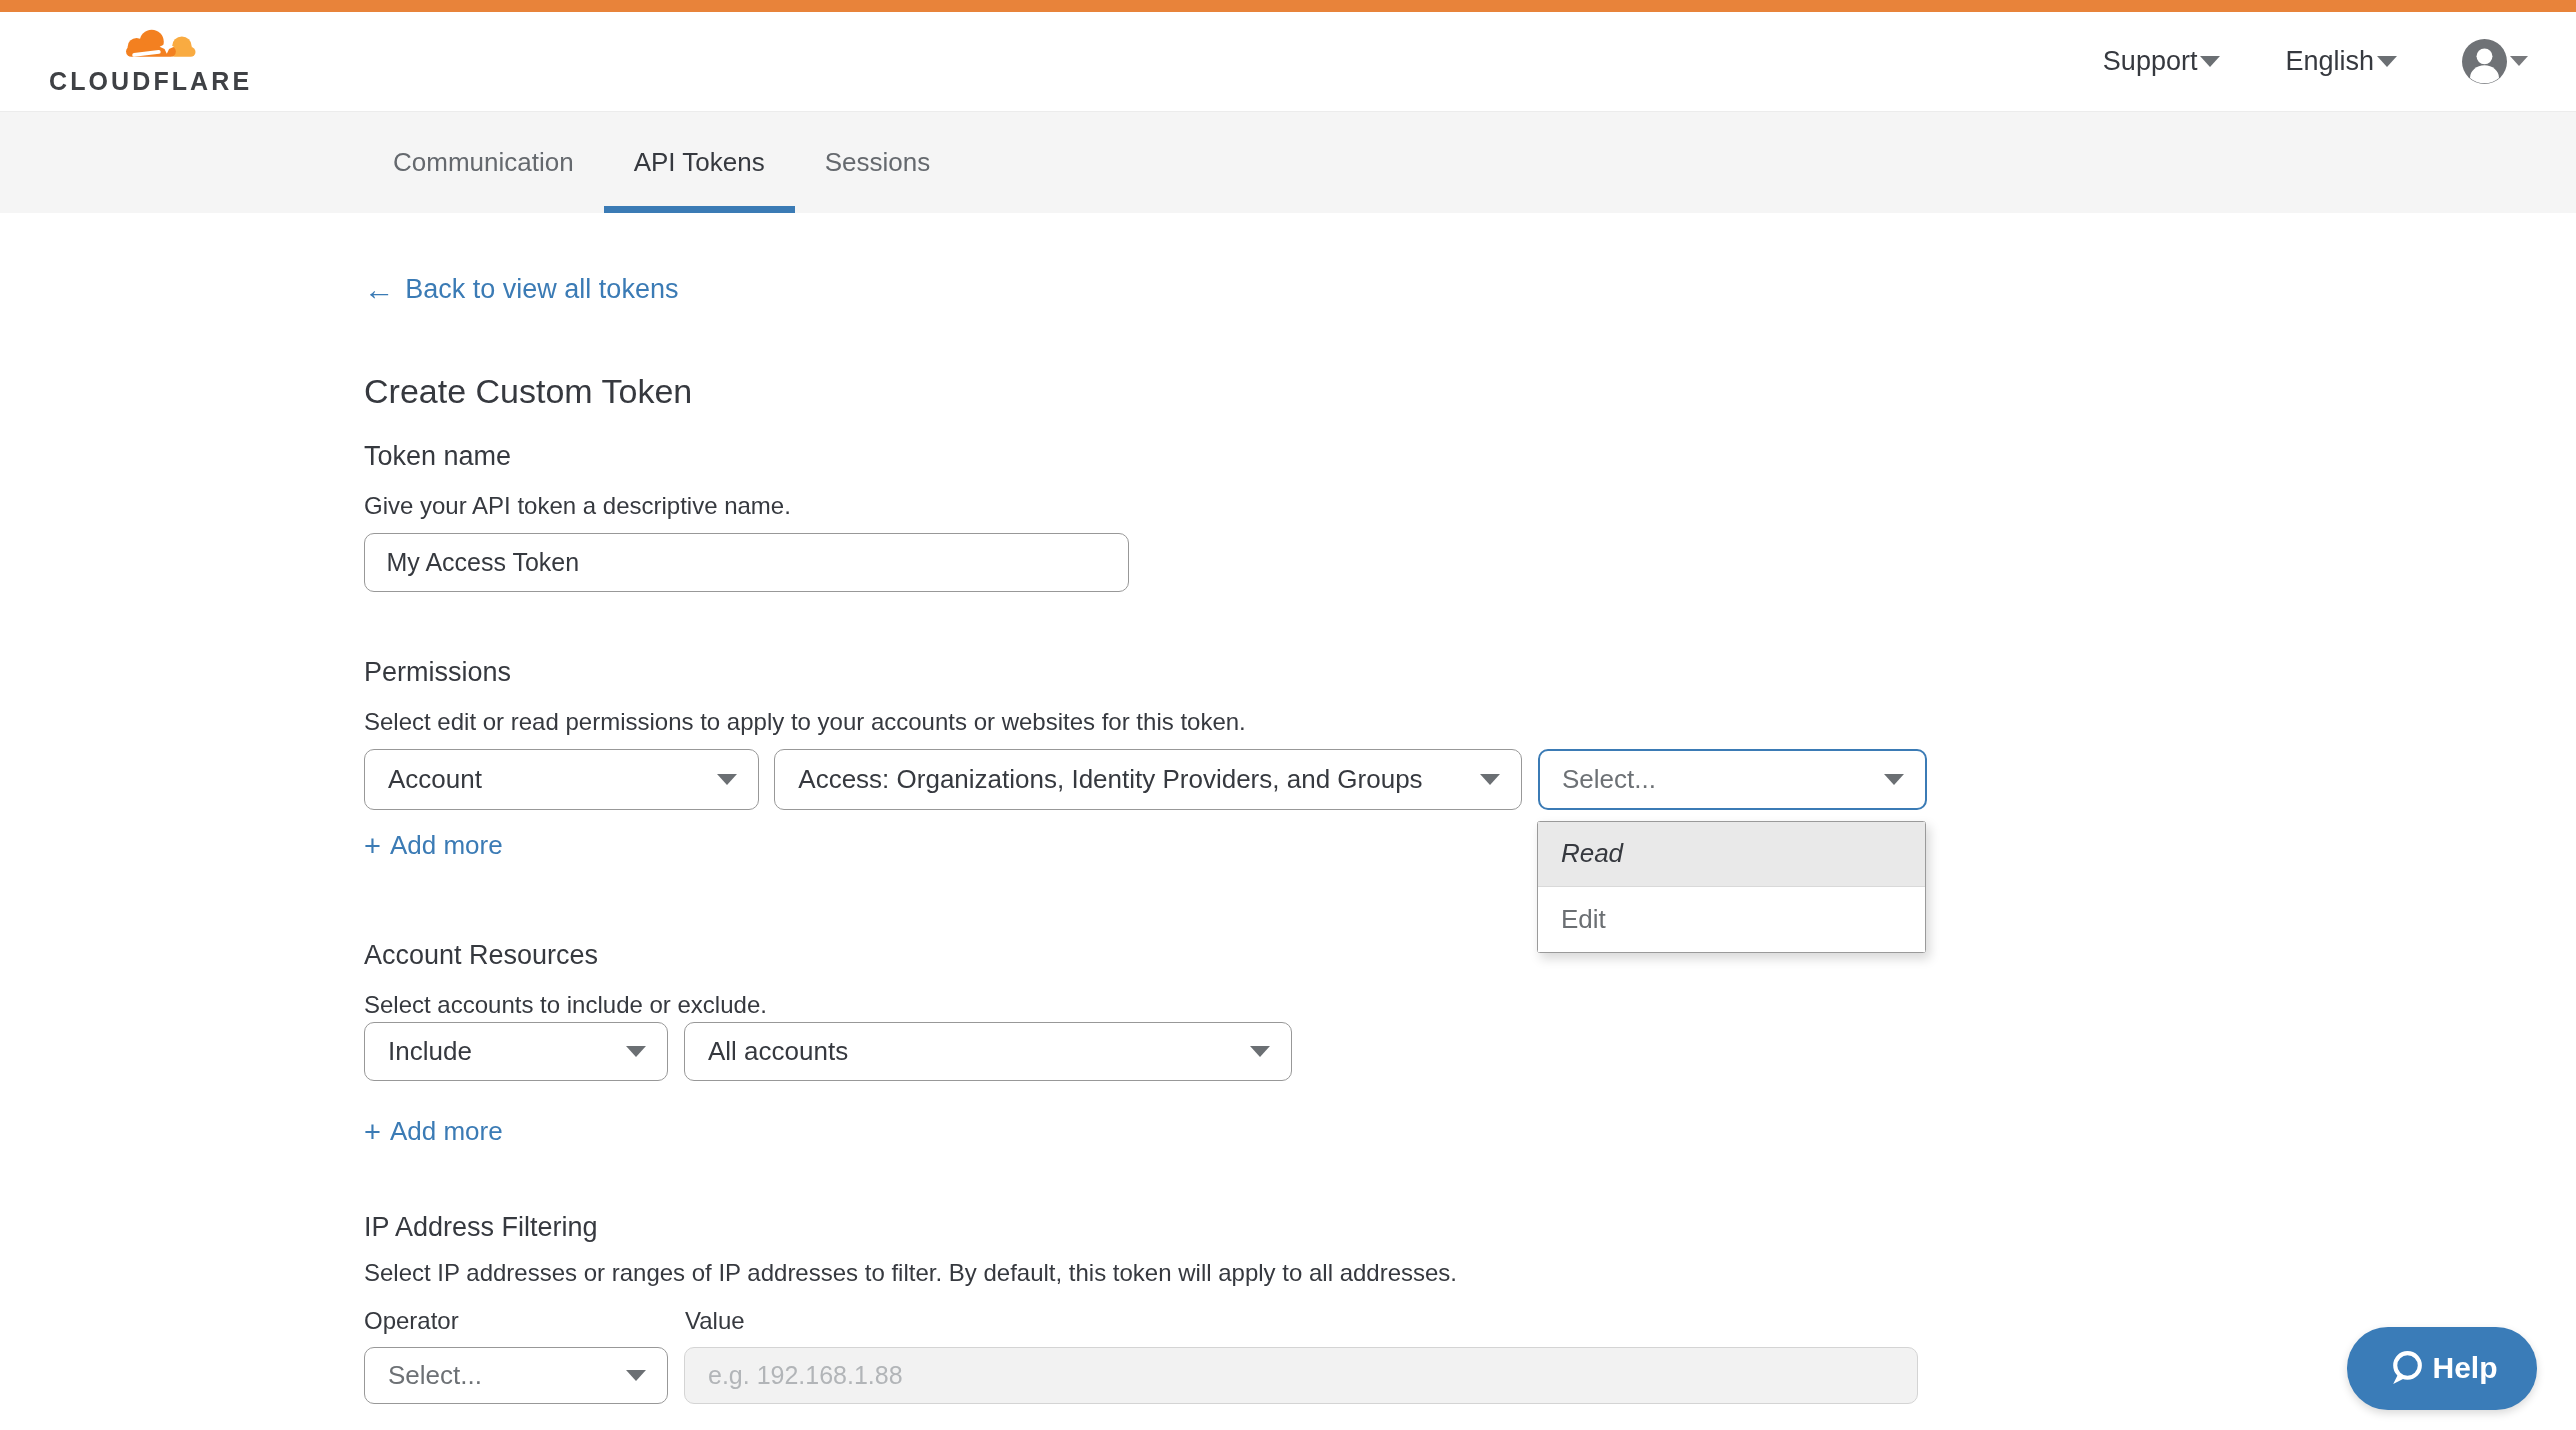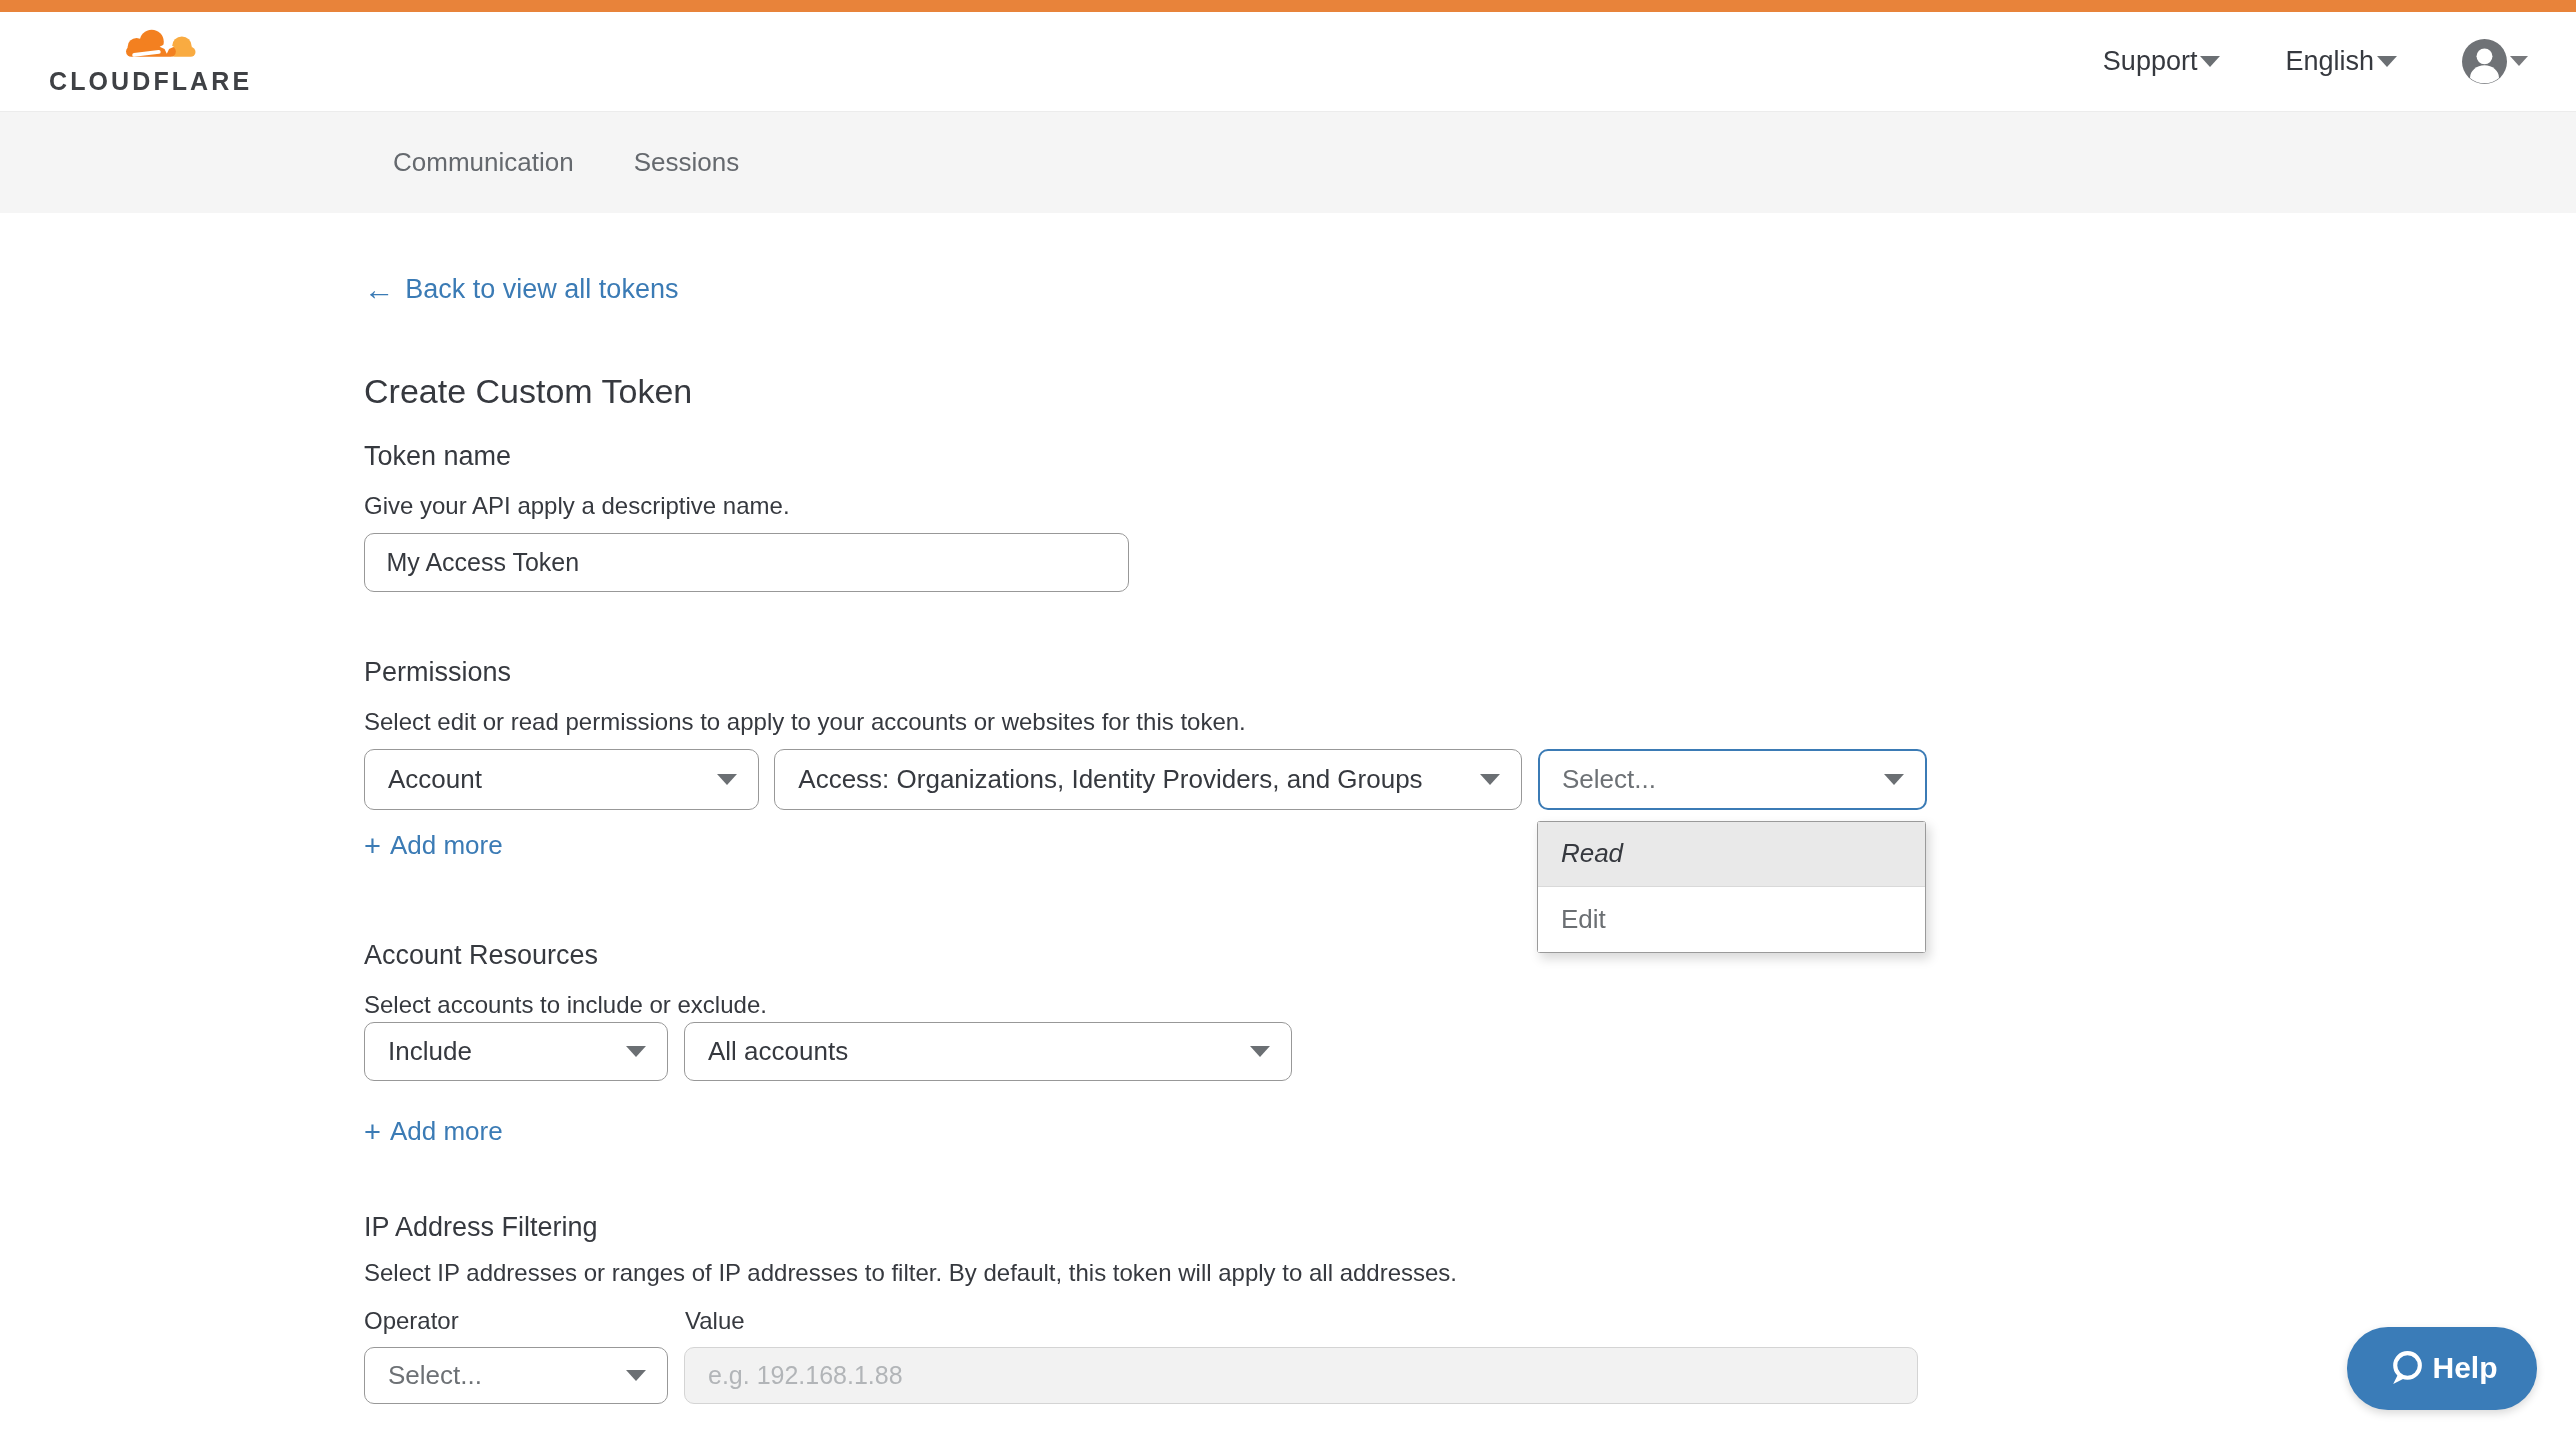--- a/index.html
+++ b/index.html
@@ -138,34 +138,35 @@
             <path d="M8.5 41.5 a15.5 13.5 0 0 1 31 0 a24 24 0 0 1 -31 0 z" fill="#ffffff"></path>
           </svg>
         </span>
         <span class="caret small"></span>
       </div>
     </div>
   </header>
 
   <nav class="tabbar">
     <div class="tab">Communication</div>
+    <div class="tab active">API Tokens</div>
     <div class="tab">Sessions</div>
   </nav>
 
   <main>
 
     <div class="abs back-link">
       <span class="back-arrow">←</span>
       <span>Back to view all tokens</span>
     </div>
 
     <h1 class="abs page-title">Create Custom Token</h1>
 
     <h2 class="abs sec-h tn-h">Token name</h2>
-    <p class="abs sec-d tn-d">Give your API apply a descriptive name.</p>
+    <p class="abs sec-d tn-d">Give your API token a descriptive name.</p>
     <input class="abs tn-input" type="text" value="My Access Token" style="">
 
     <h2 class="abs sec-h pm-h">Permissions</h2>
     <p class="abs sec-d pm-d">Select edit or read permissions to apply to your accounts or websites for this token.</p>
 
     <div class="abs pm-row">
       <div class="select w-scope">
         <span class="sel-label">Account</span>
         <span class="caret"></span>
       </div>

